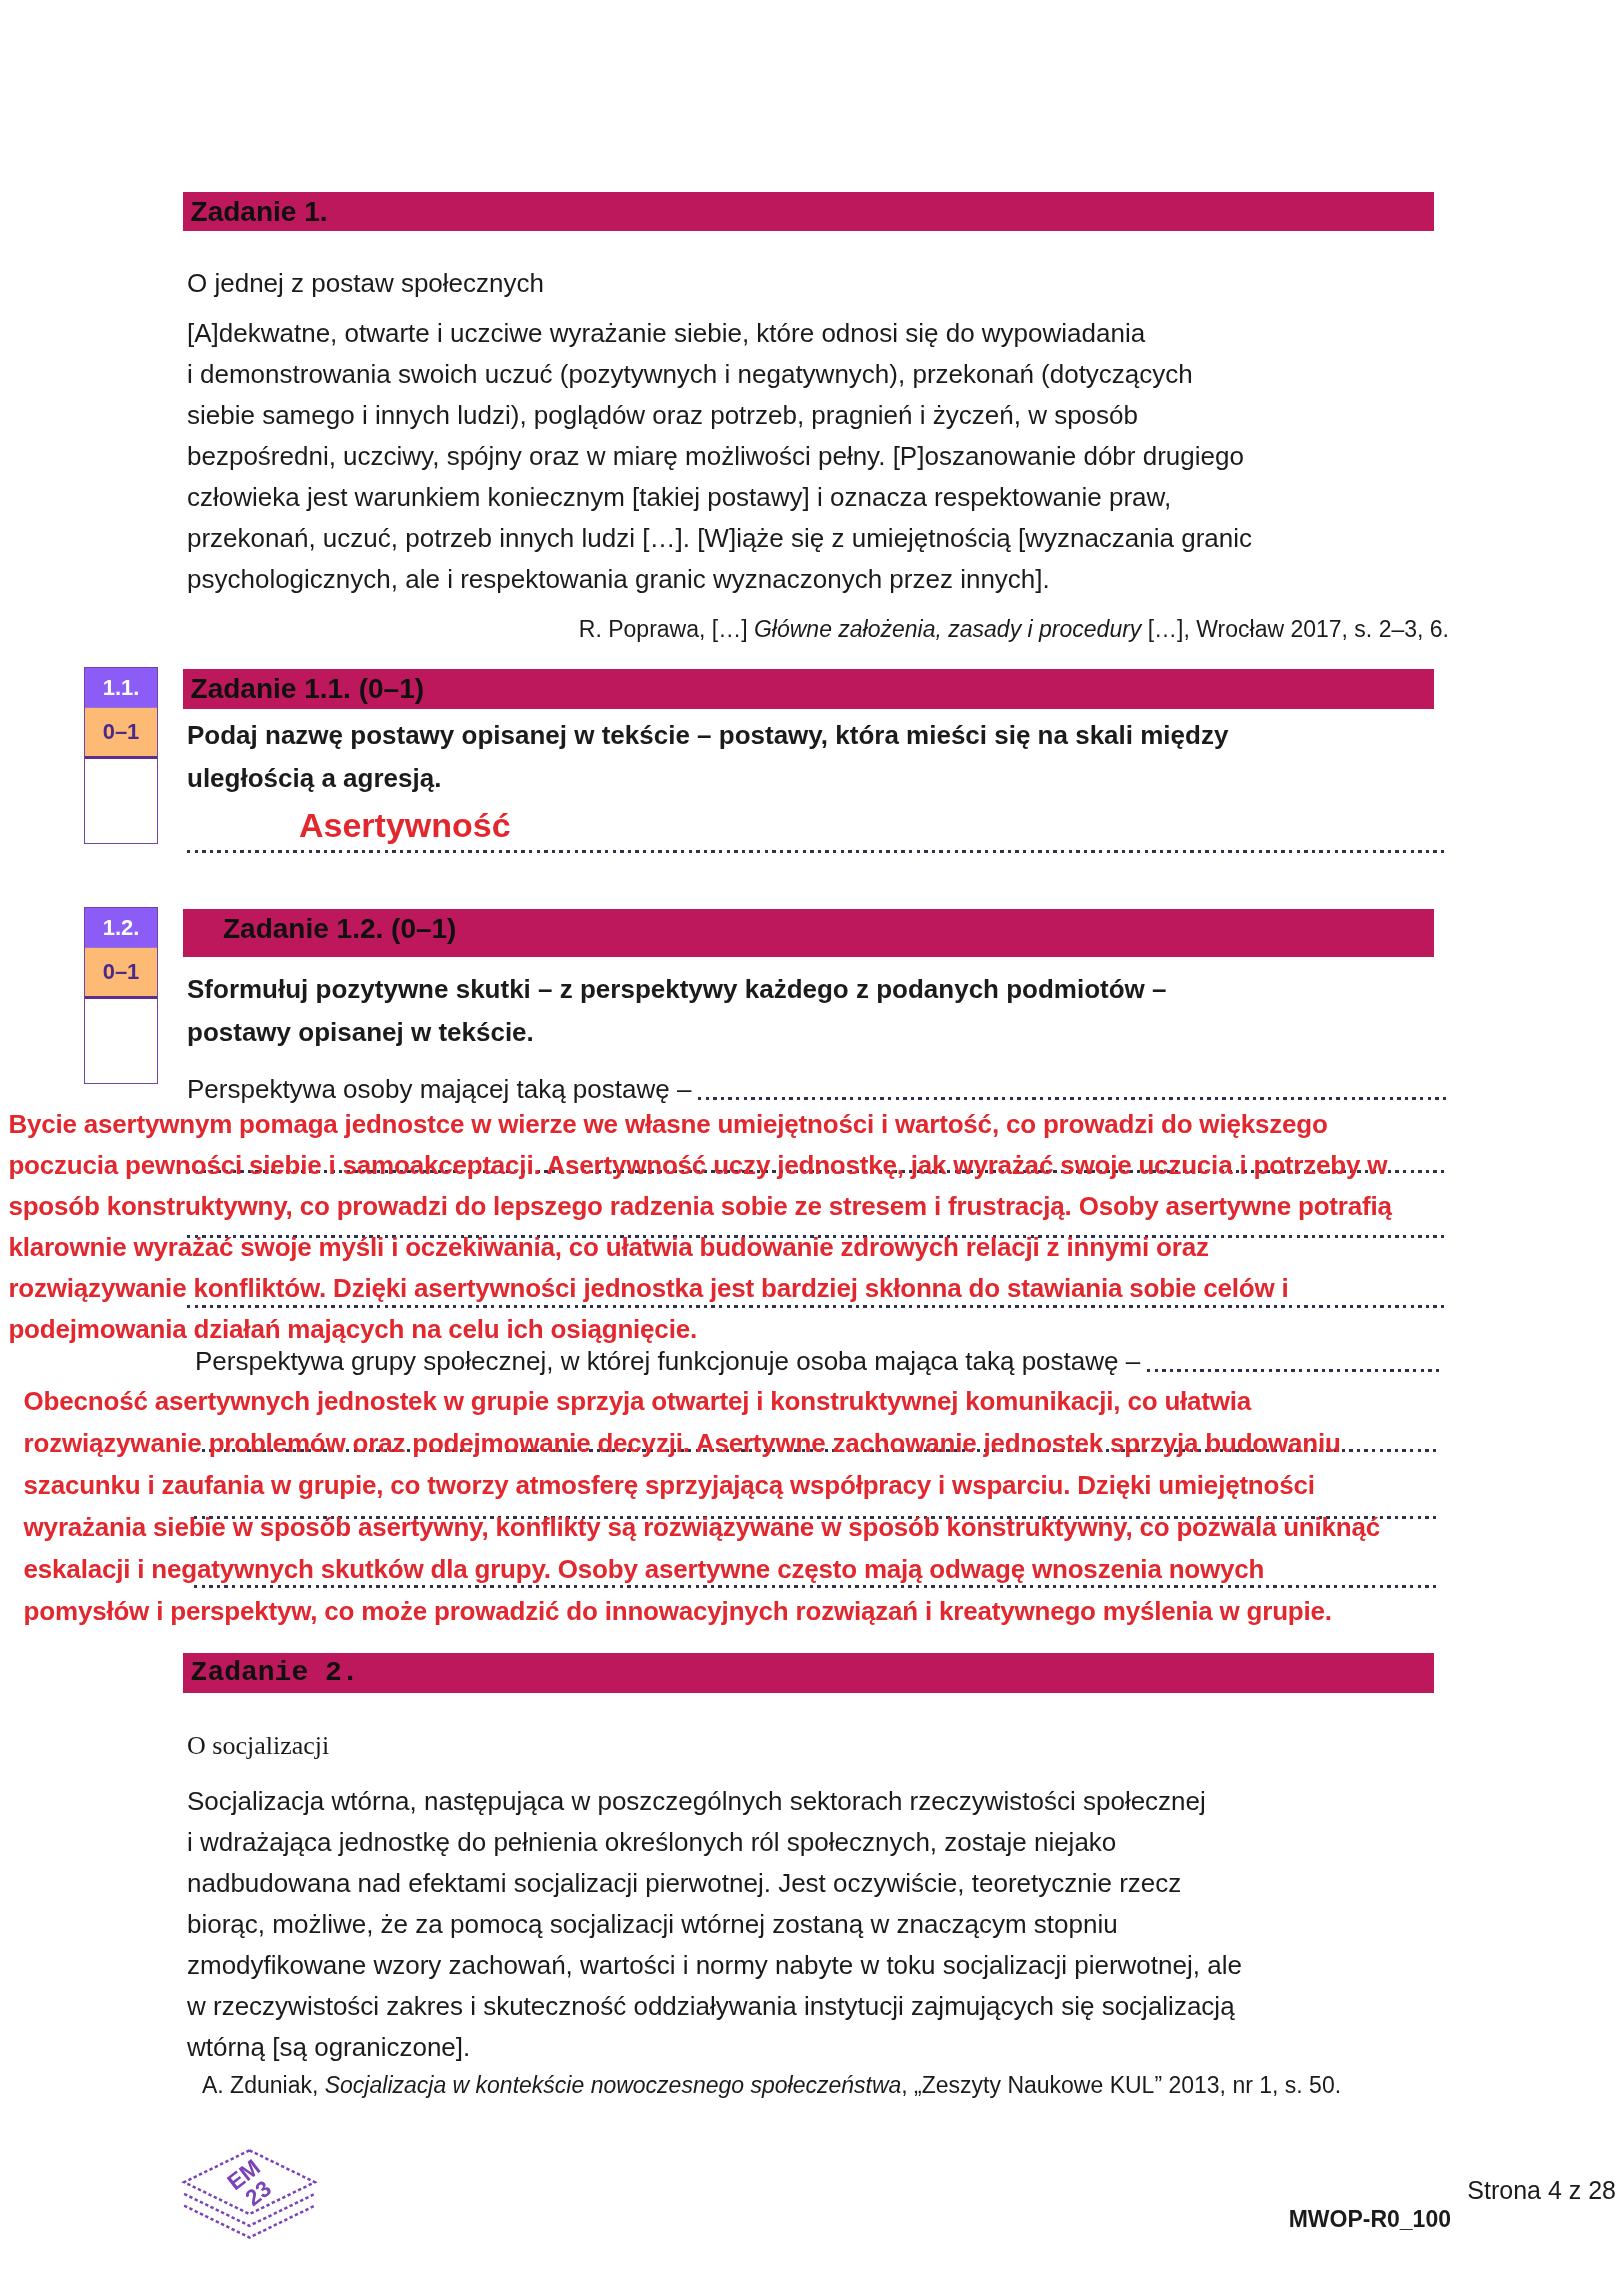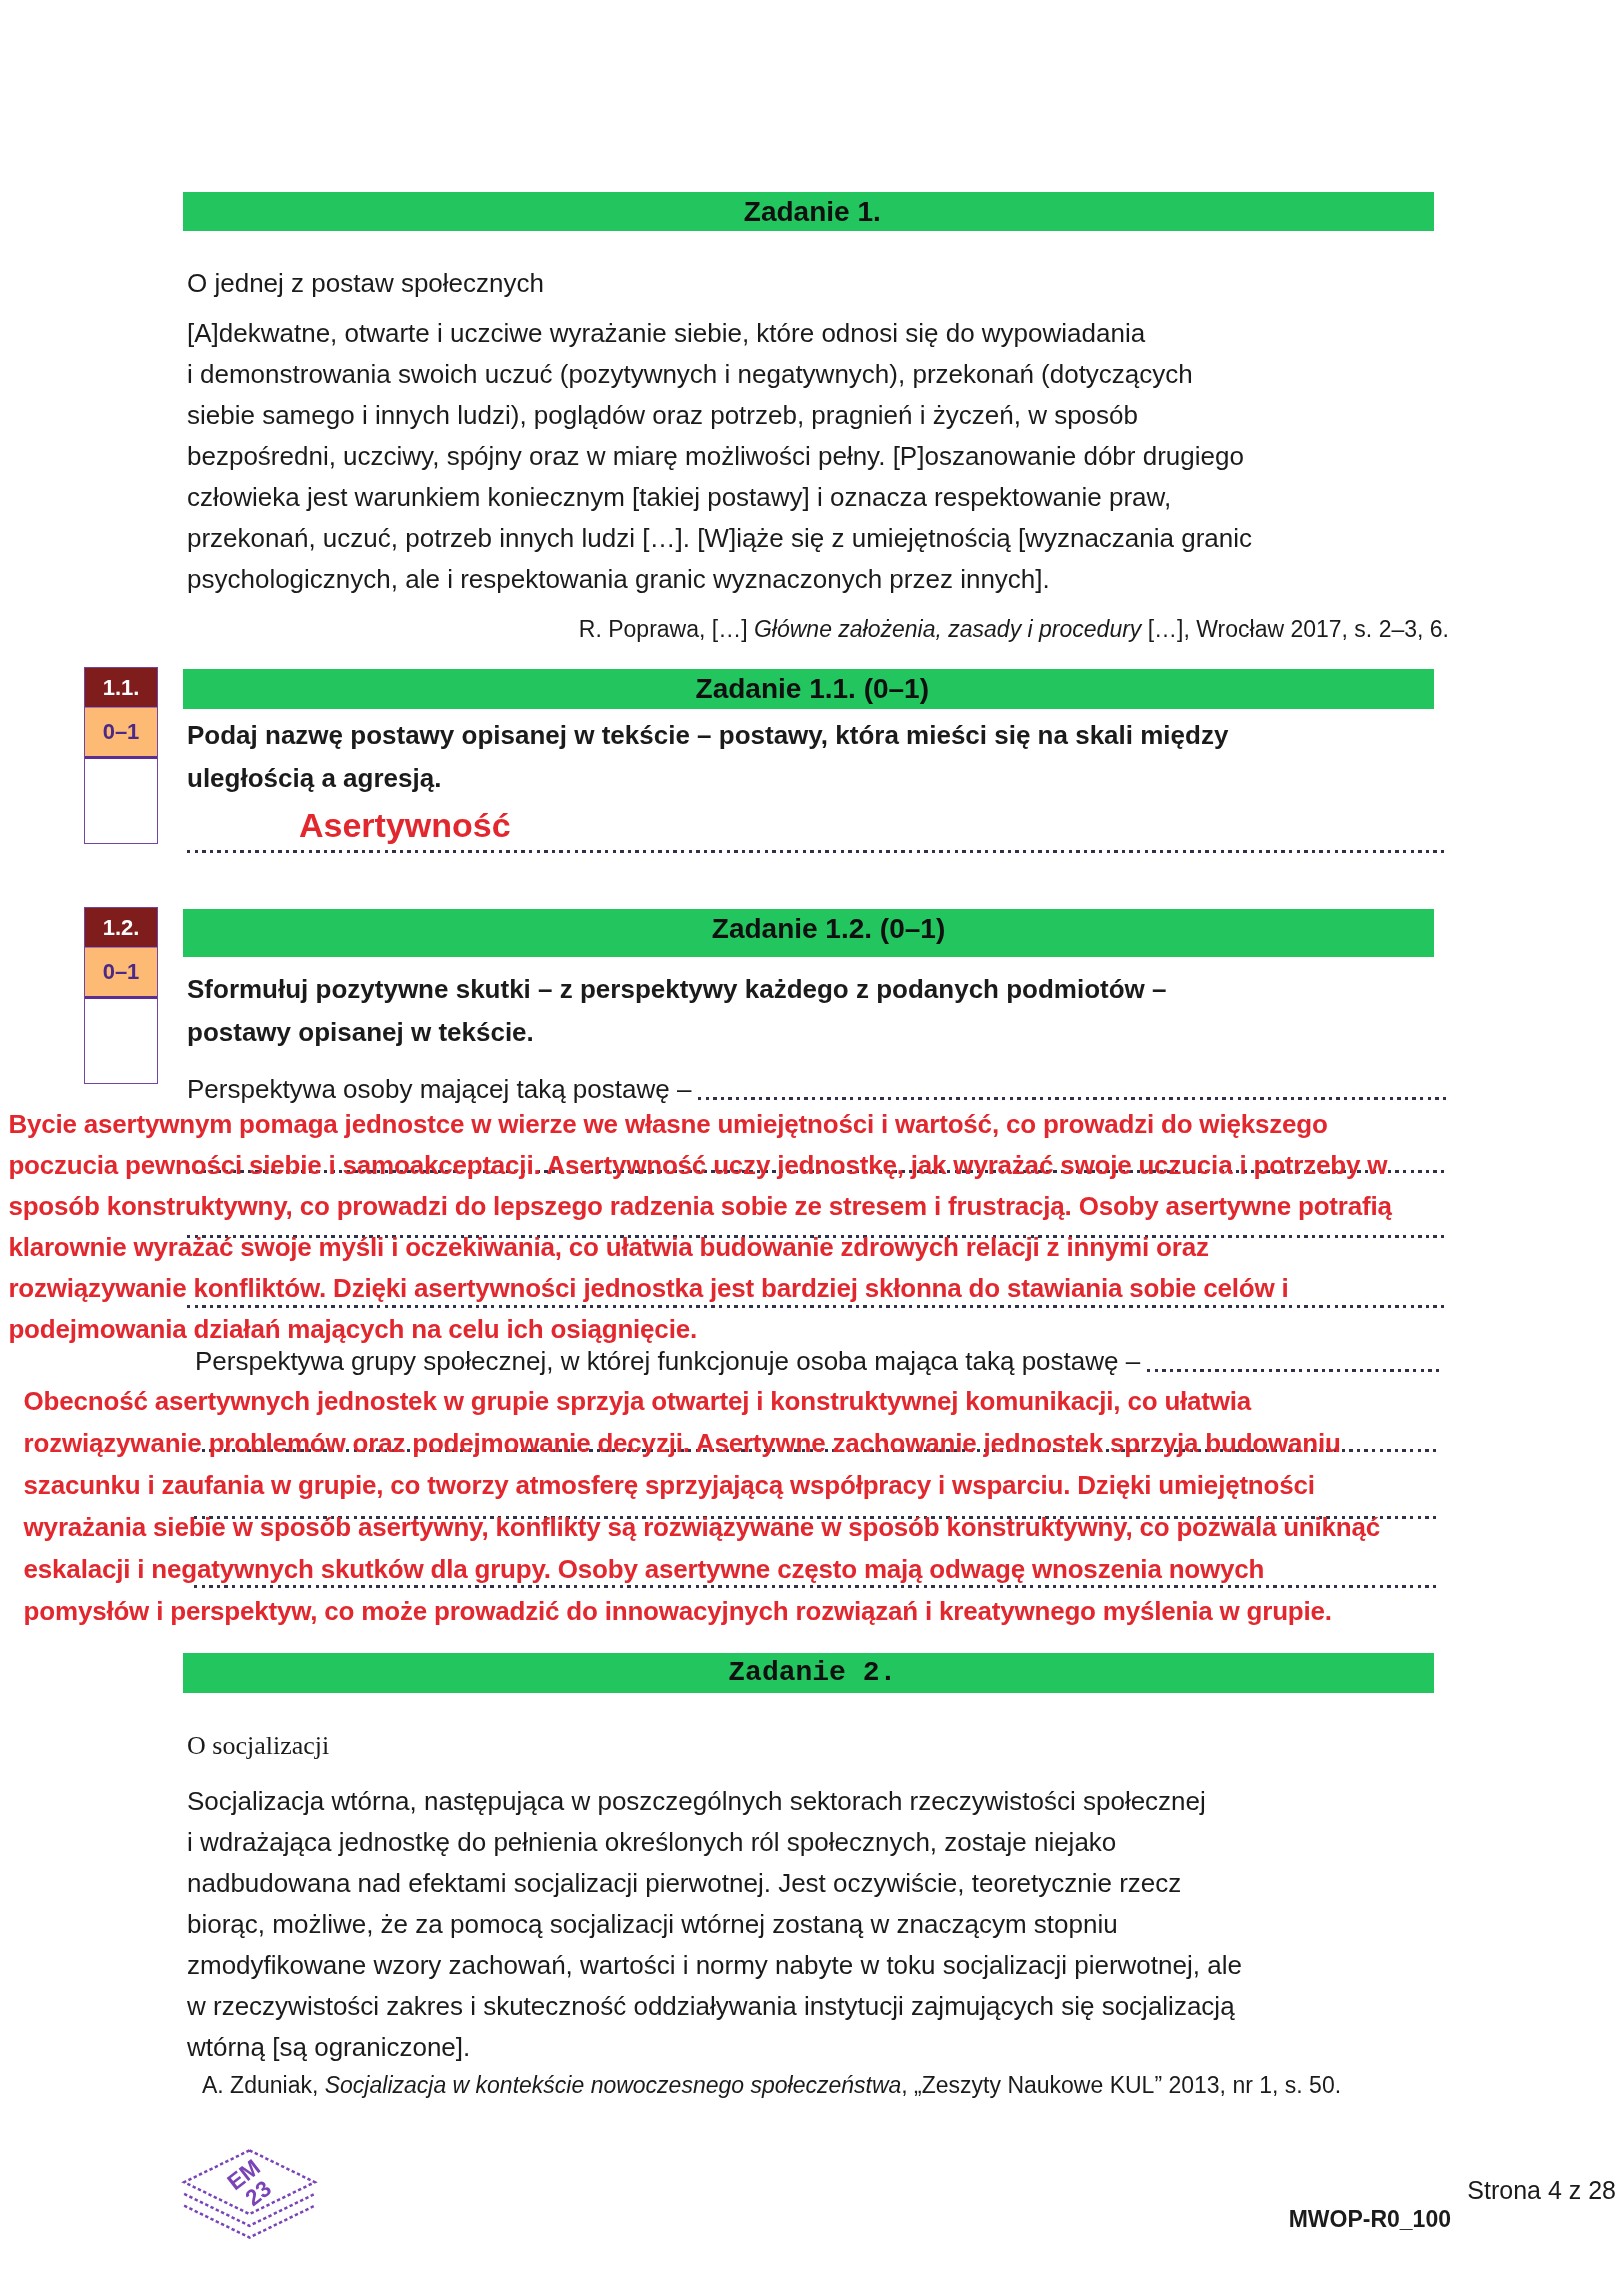--- a/index.html
+++ b/index.html
@@ -1,33 +1,33 @@
 <!DOCTYPE html>
 <html style="font-size:13.5px"><head>
 <meta charset="utf-8">
 <style>
   html,body{margin:0;padding:0;background:#fff;}
   .page{position:relative;width:1616px;height:2295px;background:#ffffff;overflow:hidden;
         font-family:"Liberation Sans",sans-serif;color:#1b1b1b;}
   .abs{position:absolute;}
-  .bar{position:absolute;left:183px;width:1251px;height:39px;background:#22c55e;
-       font-weight:bold;font-size:28px;line-height:39px;padding-left:7.6px;box-sizing:border-box;color:#101010;text-align:center;}
+  .bar{position:absolute;left:183px;width:1251px;height:39px;background:#be185d;
+       font-weight:bold;font-size:28px;line-height:39px;padding-left:7.6px;box-sizing:border-box;color:#101010;}
   .body-txt{font-size:26px;line-height:41px;white-space:pre-line;}
   .bold{font-weight:bold;}
   .cite{font-size:23px;white-space:nowrap;}
   .it{font-style:italic;}
   .red{color:#e2282e;font-weight:bold;}
   .red-block{font-size:26px;line-height:41px;white-space:pre-line;letter-spacing:-0.2px;}
   .dots{position:absolute;height:3.4px;
         background-image:repeating-linear-gradient(90deg,#30304a 0 3.4px,transparent 3.4px 7.6px);}
   .prompt{position:absolute;display:flex;font-size:26px;align-items:baseline;}
   .leader{flex:1;height:3.4px;align-self:flex-end;margin:0 0 5px 6.7px;
         background-image:repeating-linear-gradient(90deg,#30304a 0 3.4px,transparent 3.4px 7.6px);}
   .marker-box{position:absolute;left:84px;width:74px;border:1.7px solid #7344a6;box-sizing:border-box;background:#fff;}
-  .marker-top{height:39px;background:#7f1d1d;color:#fff;font-weight:bold;font-size:22px;line-height:39px;
+  .marker-top{height:39px;background:#8b5cf6;color:#fff;font-weight:bold;font-size:22px;line-height:39px;
         text-align:center;border-bottom:1.7px solid #9b74c7;}
   .marker-pts{height:48px;background:#fdba74;color:#4a2a86;font-weight:bold;font-size:22px;line-height:48px;
         text-align:center;border-bottom:3.4px solid #5e2d90;}
   .marker-blank{height:84px;background:#fff;}
   .strona{position:absolute;left:0;top:2176px;width:1616px;text-align:right;font-size:25px;}
   .code{position:absolute;top:2206px;right:165px;font-weight:bold;font-size:23px;}
   .logo{position:absolute;left:179px;top:2147px;}
   .logo text{font-family:"Liberation Sans",sans-serif;font-weight:bold;font-size:27px;fill:#7a44b8;}
 </style>
 </head>

